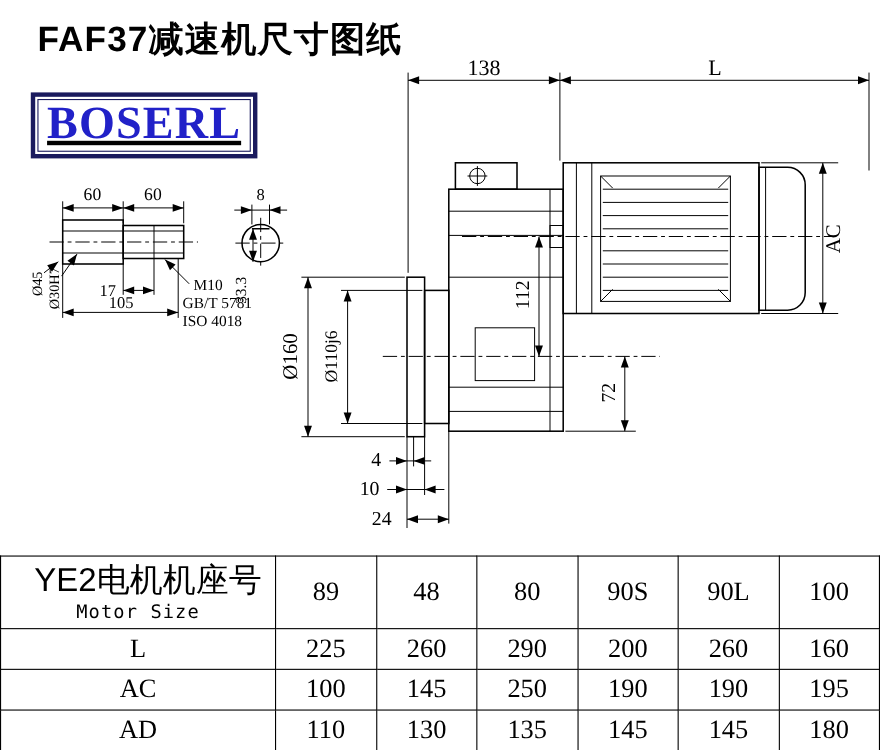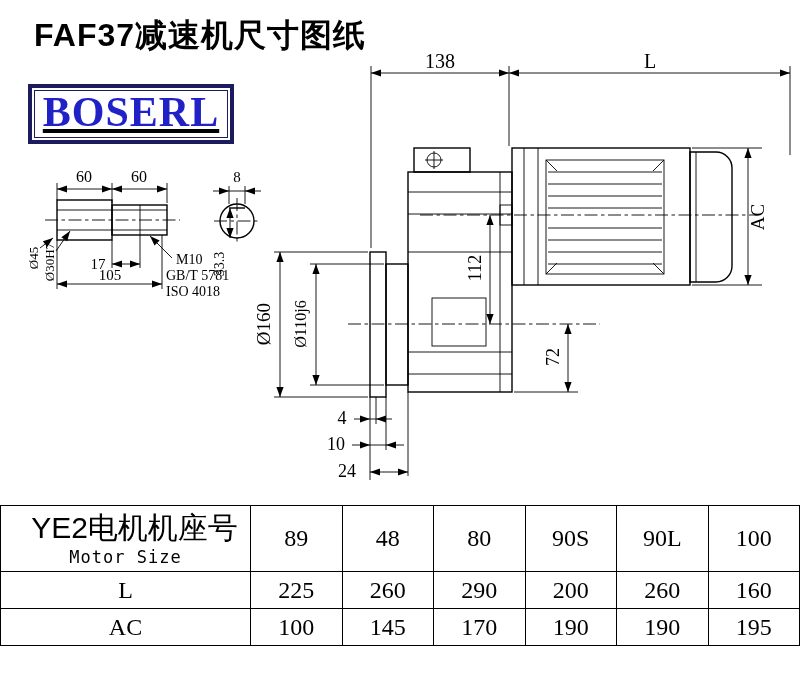--- a/index.html
+++ b/index.html
@@ -222,19 +222,28 @@
       <td>260</td>
       <td>290</td>
       <td>200</td>
       <td>260</td>
       <td>160</td>
     </tr>
     <tr class="r">
       <td>AC</td>
       <td>100</td>
       <td>145</td>
-      <td>170</td>
+      <td>250</td>
       <td>190</td>
       <td>190</td>
       <td>195</td>
     </tr>
+    <tr class="r">
+      <td>AD</td>
+      <td>110</td>
+      <td>130</td>
+      <td>135</td>
+      <td>145</td>
+      <td>145</td>
+      <td>180</td>
+    </tr>
   </tbody>
 </table>
 
 </body></html>

